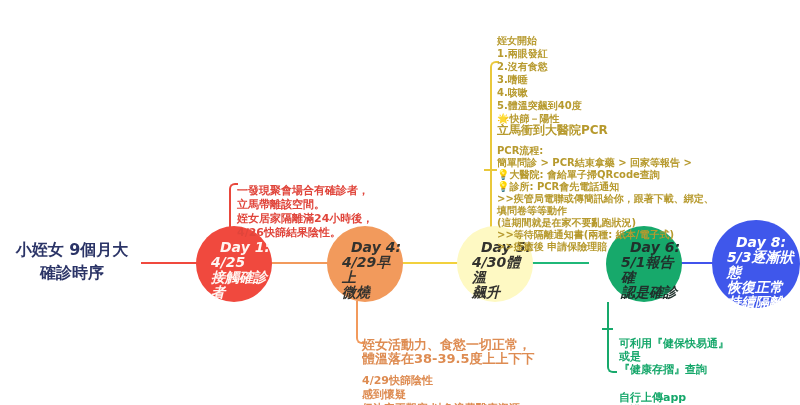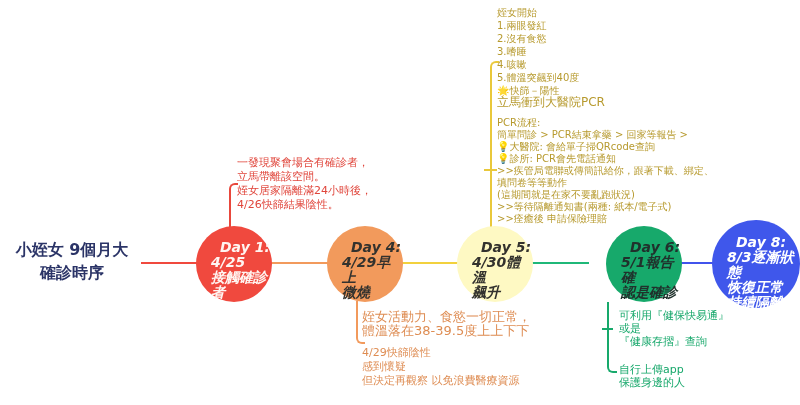--- a/index.html
+++ b/index.html
@@ -37,21 +37,21 @@
     border-left:2px solid #E8473C;border-top:2px solid #E8473C;border-top-left-radius:6px;}
   .conn-day4{left:356px;top:301px;width:9px;height:43px;
     border-left:2px solid #F29A5C;border-bottom:2px solid #F29A5C;border-bottom-left-radius:6px;}
   .conn-day5{left:490px;top:61px;width:9px;height:166px;
     border-left:2px solid #E9C83B;border-top:2px solid #E9C83B;border-top-left-radius:6px;}
   .tick-day5{left:484px;top:169px;width:13px;height:2px;background:#E9C83B;}
   .conn-day6{left:607px;top:302px;width:10px;height:71px;
     border-left:2px solid #17A96B;border-bottom:2px solid #17A96B;border-bottom-left-radius:6px;}
   .tick-day6{left:602px;top:328px;width:11px;height:2px;background:#17A96B;}
   
-  .note{position:absolute;white-space:pre-line;font-weight:400;}
+  .note{position:absolute;white-space:pre-line;font-weight:700;margin-top:28px;}
   .note-day1{left:237px;top:156px;font-size:11px;line-height:14px;color:#E0453B;}
   .note-day4a{left:362px;top:310px;font-size:13px;line-height:14px;color:#DE8C52;}
   .note-day4b{left:362px;top:346px;font-size:11px;line-height:14px;color:#DE8C52;}
   .note-day5a{left:497px;top:6px;font-size:10px;line-height:13px;color:#B79A2E;}
   .note-day5b{left:497px;top:96px;font-size:12px;line-height:13px;color:#B79A2E;text-align:right;}
   .note-day5c{left:497px;top:117px;font-size:10px;line-height:12px;color:#B79A2E;}
   .note-day6a{left:619px;top:309px;font-size:11px;line-height:13px;color:#15A76A;}
   .note-day6b{left:619px;top:363px;font-size:11px;line-height:13px;color:#15A76A;}
 </style>
 </head>
@@ -92,21 +92,21 @@
 4/30體溫
 飆升</div>
   </div>
   <div class="node node-day6">
     <div class="node-text">Day 6:
 5/1報告確
 認是確診</div>
   </div>
   <div class="node node-day8">
     <div class="node-text">Day 8:
-8/3逐漸狀態
+5/3逐漸狀態
 恢復正常
 持續隔離中</div>
   </div>
 
   <div class="note note-day1">一發現聚會場合有確診者，
 立馬帶離該空間。
 姪女居家隔離滿24小時後，
 4/26快篩結果陰性。</div>
   <div class="note note-day4a">姪女活動力、食慾一切正常，
 體溫落在38-39.5度上上下下</div>

